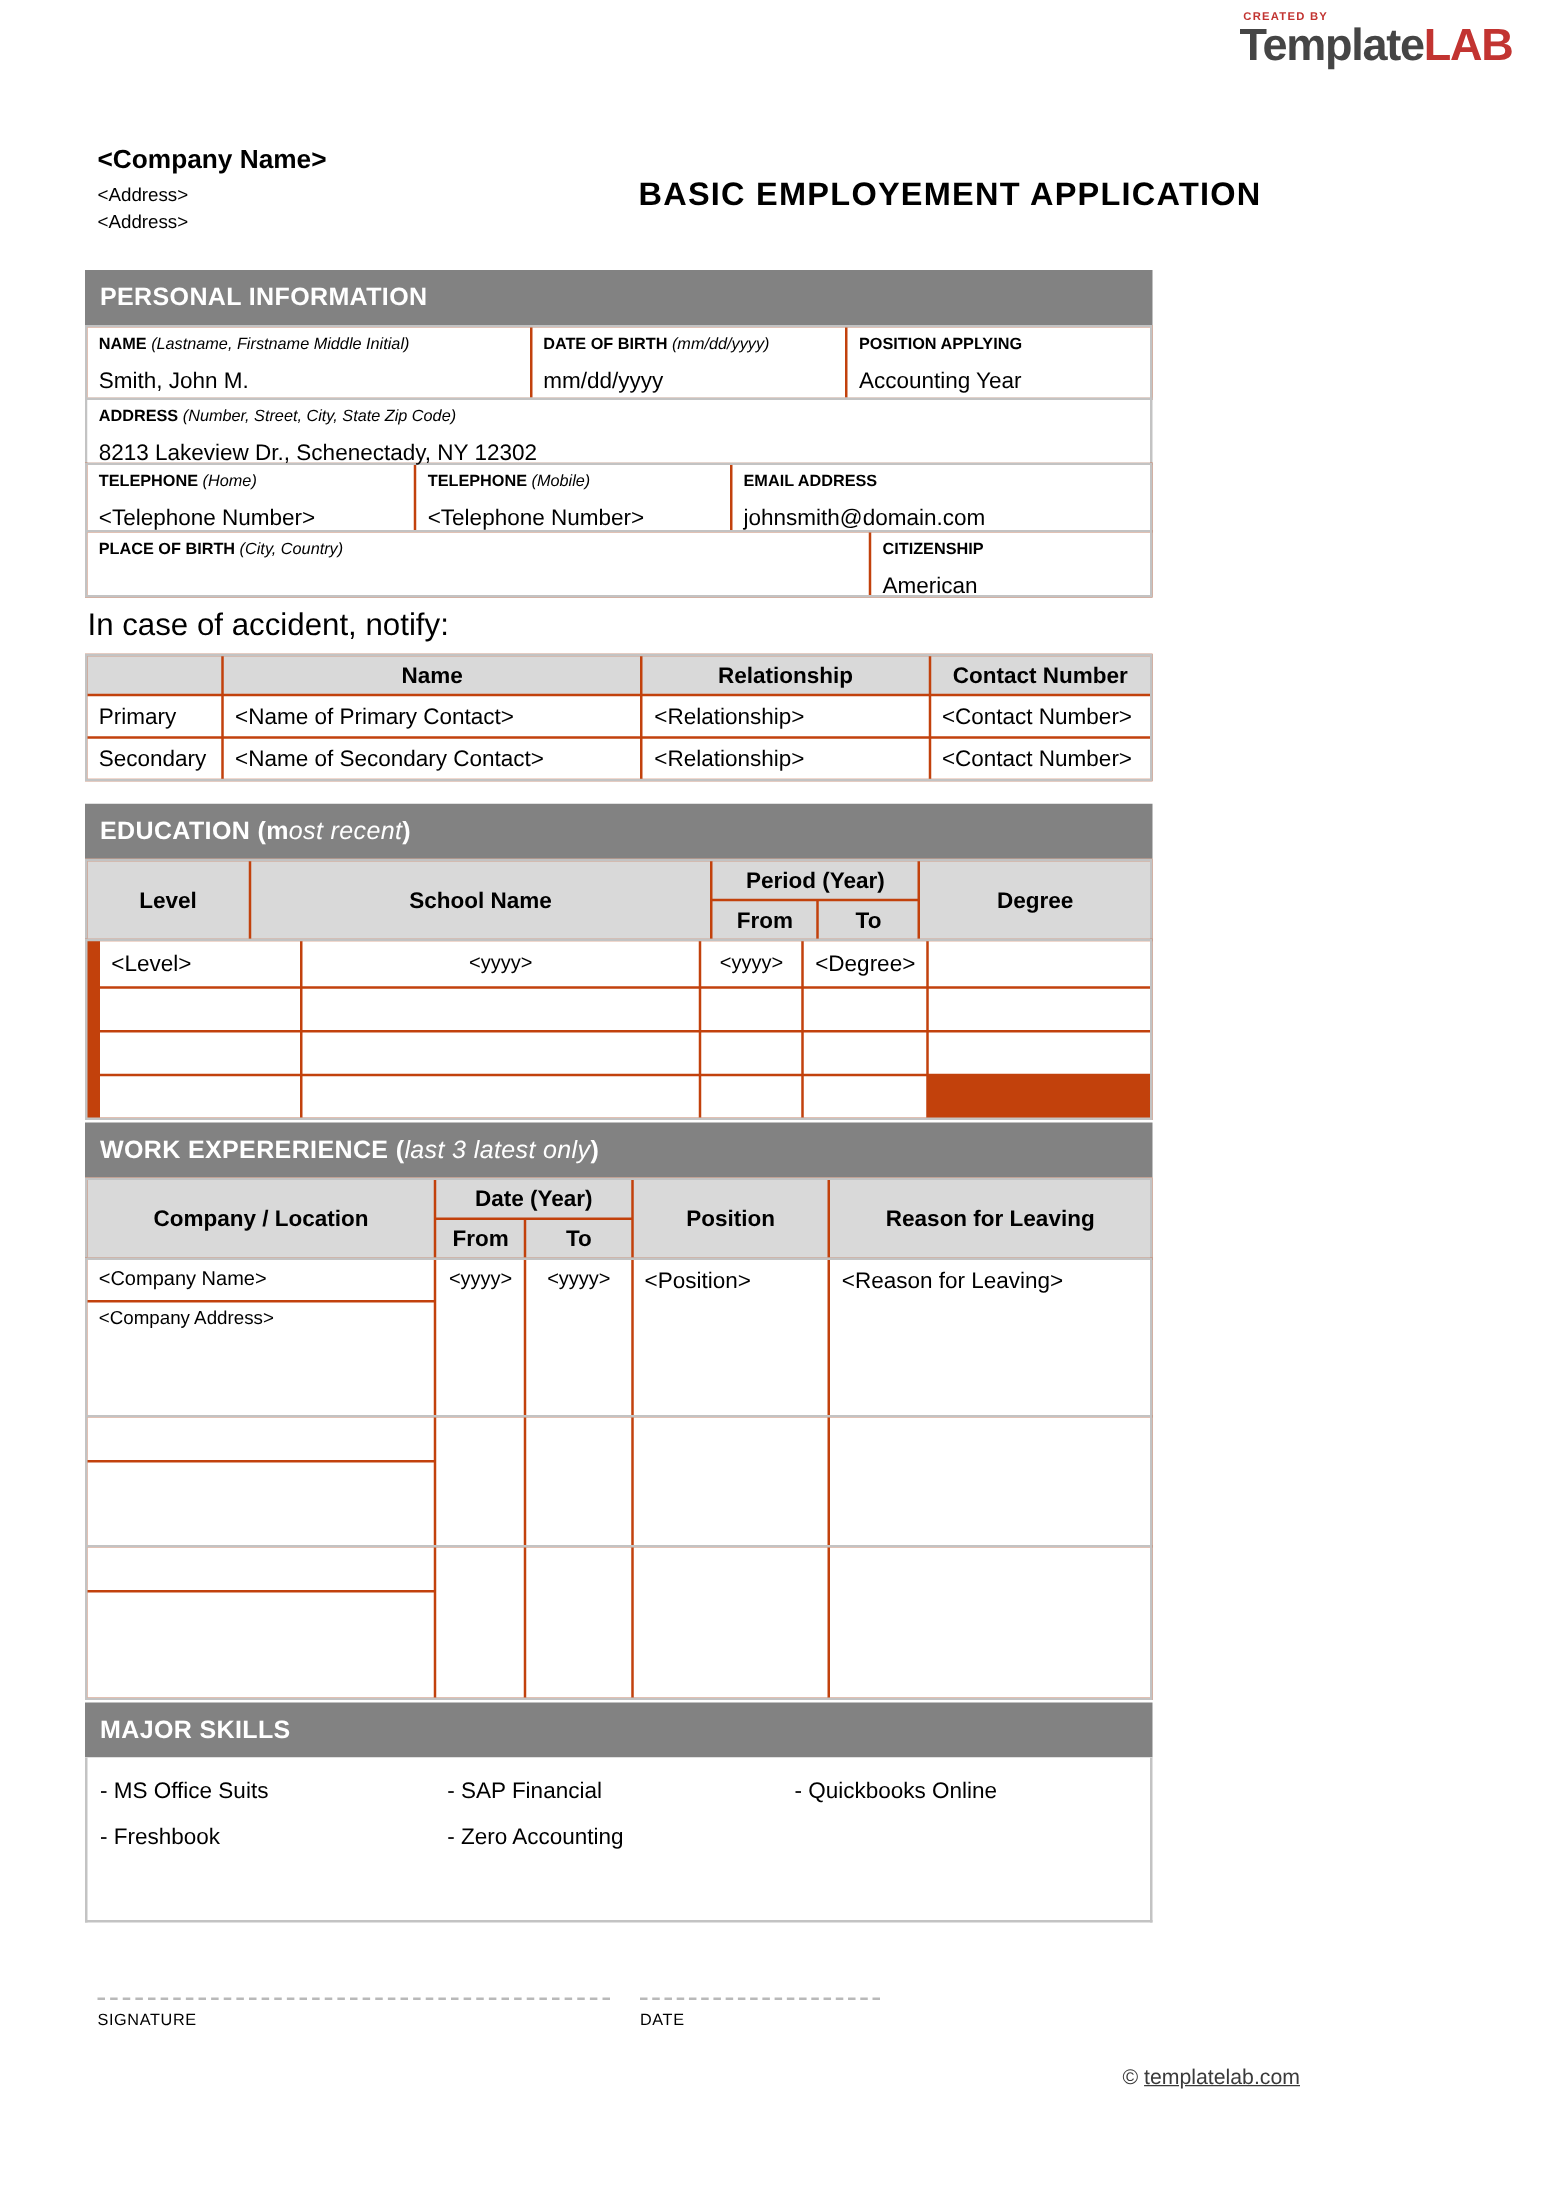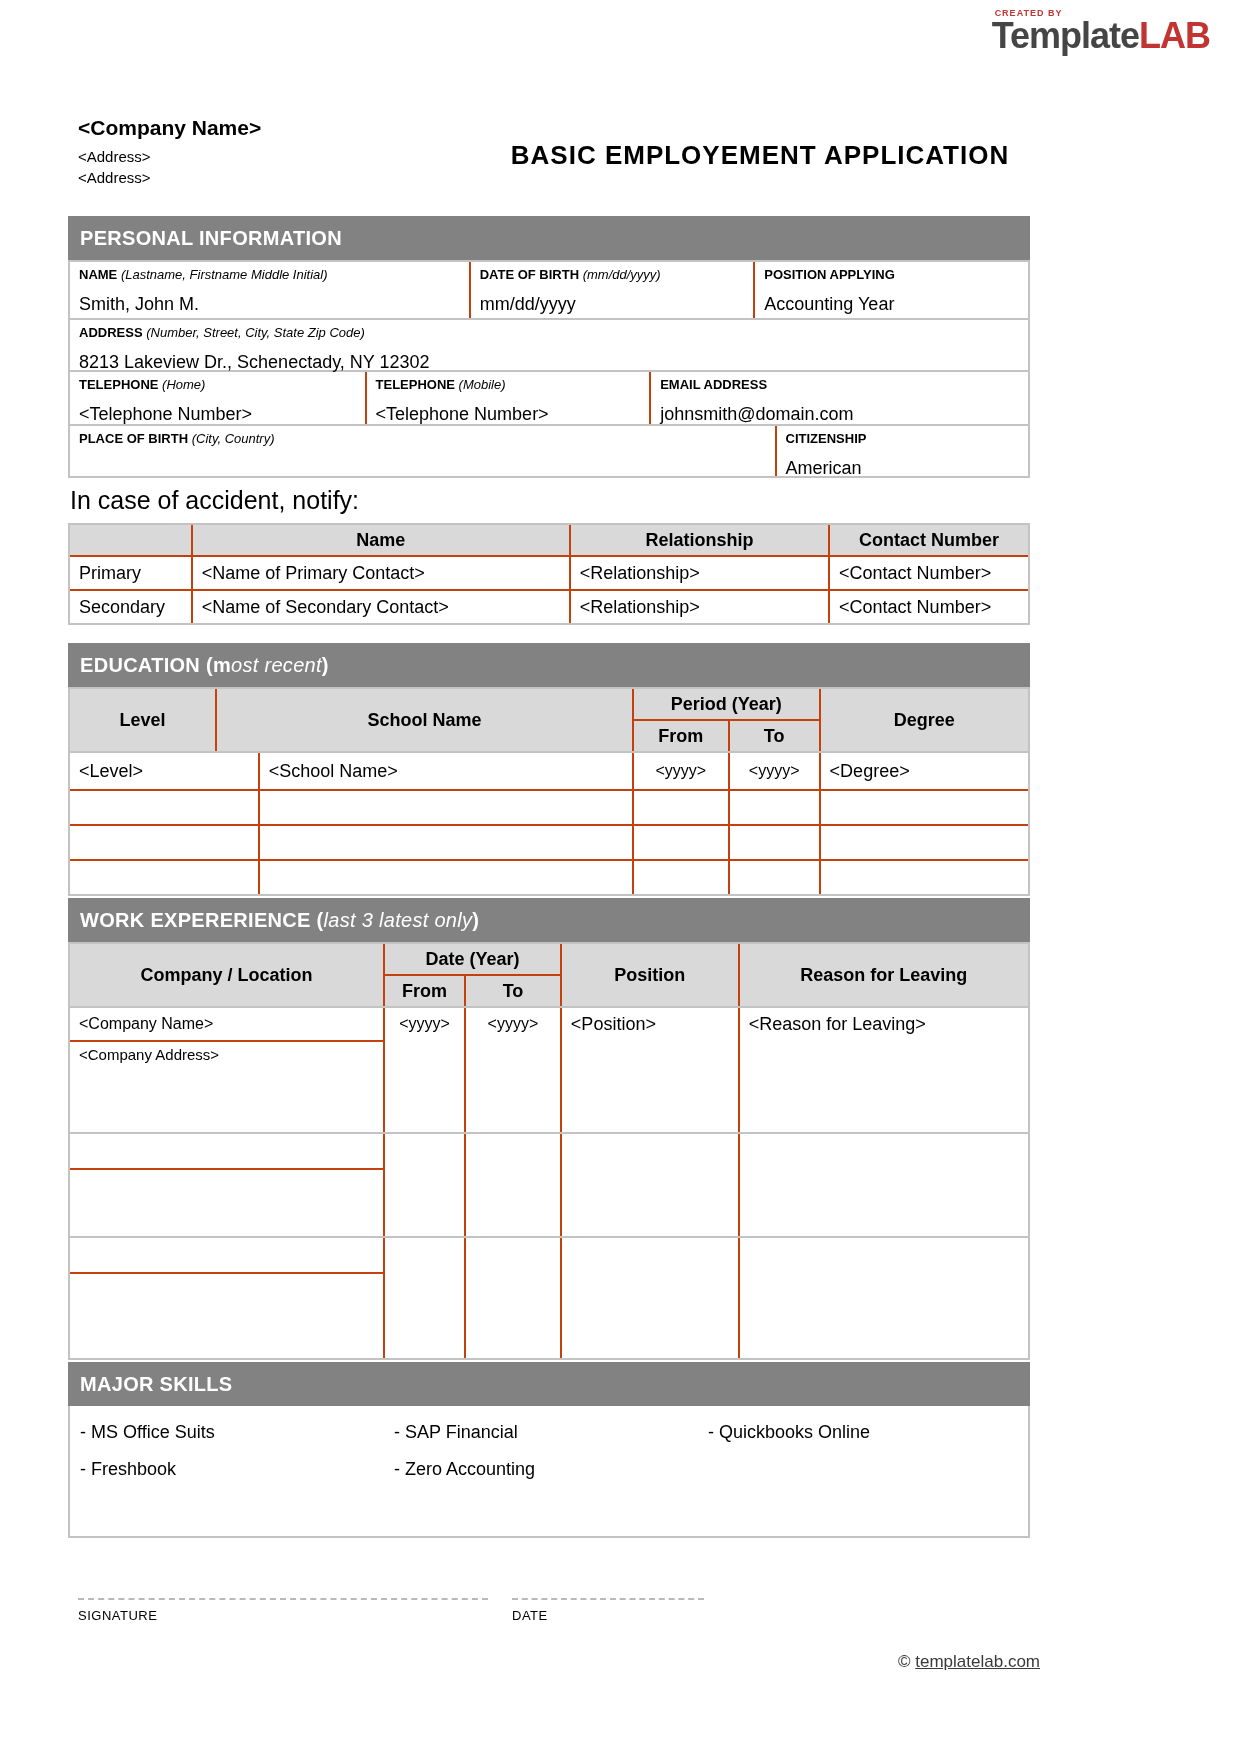--- a/index.html
+++ b/index.html
@@ -14,21 +14,21 @@
   .logo .brand { font-size:36px; font-weight:bold; letter-spacing:-1px; line-height:1; }
   .logo .brand .t1 { color:#454545; }
   .logo .brand .t2 { color:#c23431; }
   
   .company-block { position:absolute; left:78px; top:116px; }
   .company-block .cname { font-size:21px; font-weight:bold; margin-bottom:6px; }
   .company-block .caddr { font-size:15px; line-height:21px; }
   .doc-title { position:absolute; left:460px; top:140px; width:600px; text-align:center;
     font-size:26px; font-weight:bold; letter-spacing:1px; }
   
-  .content { position:absolute; left:68px; top:0; width:962px; }
+  .content { position:absolute; left:68px; top:0; width:854px; }
   .bar { background:#828282; color:#fff; font-size:20px; font-weight:bold;
     padding:9px 12px; letter-spacing:.3px; height:44px; display:flex; align-items:center; }
   .bar .it { font-style:italic; font-weight:normal; }
   .tbl { display:grid; background:#c2410c; gap:2px; border:2px solid #c3c3c3; }
   .tbl + .tbl { margin-top:-2px; }
   .cell { background:#fff; padding:5px 9px; }
   .cell .lblline { font-size:13px; line-height:16px; }
   .cell .lbl { font-weight:bold; }
   .cell .hint { font-style:italic; }
   .cell .val { font-size:18px; margin-top:10px; line-height:22px; }
@@ -146,23 +146,22 @@
 
     <div class="tbl" style="grid-template-columns:147fr 420fr 95fr 90fr 210fr; grid-template-rows:30px 30px;">
       <div class="hdrcell" style="grid-row:1/3">Level</div>
       <div class="hdrcell" style="grid-row:1/3">School Name</div>
       <div class="hdrcell" style="grid-column:3/5">Period (Year)</div>
       <div class="hdrcell" style="grid-row:1/3; grid-column:5">Degree</div>
       <div class="hdrcell" style="grid-row:2; grid-column:3">From</div>
       <div class="hdrcell" style="grid-row:2; grid-column:4">To</div>
     </div>
 
-    <div class="tbl" style="grid-template-columns:190fr 377fr 95fr 90fr 210fr; grid-template-rows:36px 33px 33px 33px;">
+    <div class="tbl" style="grid-template-columns:190fr 377fr 95fr 90fr 210fr; grid-template-rows:36px 33px 33px 33px;padding-left:10px;">
       <div class="bodycell">&lt;Level&gt;</div>
-      <div class="bodycell">&lt;School Name&gt;</div>
       <div class="bodycell ctr">&lt;yyyy&gt;</div>
       <div class="bodycell ctr">&lt;yyyy&gt;</div>
       <div class="bodycell">&lt;Degree&gt;</div>
 
       <div class="bodycell"></div>
       <div class="bodycell"></div>
       <div class="bodycell ctr"></div>
       <div class="bodycell ctr"></div>
       <div class="bodycell"></div>
 

